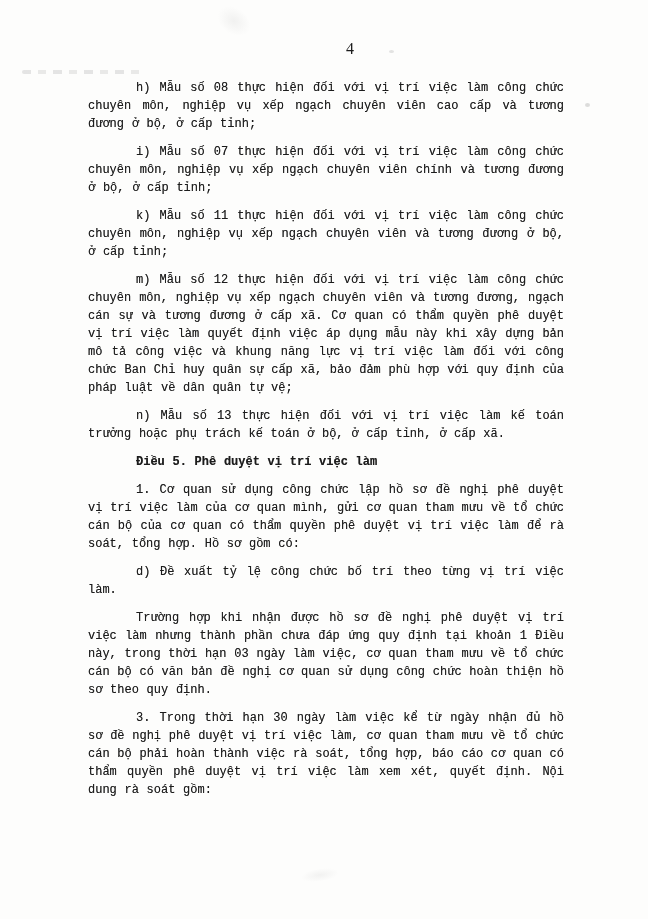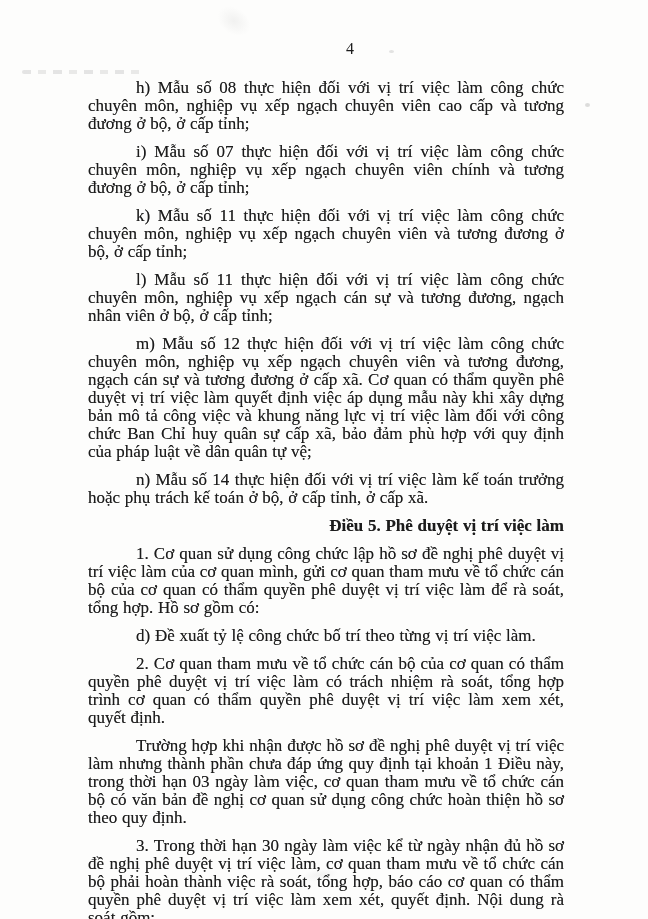--- a/index.html
+++ b/index.html
@@ -27,31 +27,32 @@
     font-size: 16px;
     line-height: 18px;
   }
   .content {
     position: absolute;
     top: 79px;
     left: 88px;
     width: 476px;
   }
   .content p {
-    font-size: 17px;
+    font-size: 12px;
     line-height: 18px;
     text-align: justify;
     text-indent: 48px;
     margin: 0 0 10px 0;
     text-shadow: 0 0 0.5px rgba(25,25,25,0.55);
     word-spacing: 0.5px;
+    font-family: Liberation Mono, monospace;
   }
   .content p.heading {
     font-weight: bold;
-    text-align: right;
+    text-align: left;
   }
   
   .artifact { position: absolute; pointer-events: none; }
   .dash-streak {
     top: 70px; left: 22px; width: 120px; height: 4px;
     background: repeating-linear-gradient(90deg,
       #dedede 0 9px, transparent 9px 16px, #e4e4e3 16px 24px, transparent 24px 31px);
     opacity: 0.8;
     border-radius: 2px;
   }
@@ -84,24 +85,22 @@
   <div class="artifact speck-pagenum"></div>
   <div class="artifact speck-line1"></div>
   <div class="artifact smudge-bottom"></div>
 
   <div class="page-number">4</div>
 
   <div class="content">
     <p>h) Mẫu số 08 thực hiện đối với vị trí việc làm công chức chuyên môn, nghiệp vụ xếp ngạch chuyên viên cao cấp và tương đương ở bộ, ở cấp tỉnh;</p>
     <p>i) Mẫu số 07 thực hiện đối với vị trí việc làm công chức chuyên môn, nghiệp vụ xếp ngạch chuyên viên chính và tương đương ở bộ, ở cấp tỉnh;</p>
     <p>k) Mẫu số 11 thực hiện đối với vị trí việc làm công chức chuyên môn, nghiệp vụ xếp ngạch chuyên viên và tương đương ở bộ, ở cấp tỉnh;</p>
-    <p>l) Mẫu số 11 thực hiện đối với vị trí việc làm công chức chuyên môn, nghiệp vụ xếp ngạch cán sự và tương đương, ngạch nhân viên ở bộ, ở cấp tỉnh;</p>
     <p>m) Mẫu số 12 thực hiện đối với vị trí việc làm công chức chuyên môn, nghiệp vụ xếp ngạch chuyên viên và tương đương, ngạch cán sự và tương đương ở cấp xã. Cơ quan có thẩm quyền phê duyệt vị trí việc làm quyết định việc áp dụng mẫu này khi xây dựng bản mô tả công việc và khung năng lực vị trí việc làm đối với công chức Ban Chỉ huy quân sự cấp xã, bảo đảm phù hợp với quy định của pháp luật về dân quân tự vệ;</p>
-    <p>n) Mẫu số 14 thực hiện đối với vị trí việc làm kế toán trưởng hoặc phụ trách kế toán ở bộ, ở cấp tỉnh, ở cấp xã.</p>
+    <p>n) Mẫu số 13 thực hiện đối với vị trí việc làm kế toán trưởng hoặc phụ trách kế toán ở bộ, ở cấp tỉnh, ở cấp xã.</p>
     <p class="heading">Điều 5. Phê duyệt vị trí việc làm</p>
     <p>1. Cơ quan sử dụng công chức lập hồ sơ đề nghị phê duyệt vị trí việc làm của cơ quan mình, gửi cơ quan tham mưu về tổ chức cán bộ của cơ quan có thẩm quyền phê duyệt vị trí việc làm để rà soát, tổng hợp. Hồ sơ gồm có:</p>
     <p>d) Đề xuất tỷ lệ công chức bố trí theo từng vị trí việc làm.</p>
-    <p>2. Cơ quan tham mưu về tổ chức cán bộ của cơ quan có thẩm quyền phê duyệt vị trí việc làm có trách nhiệm rà soát, tổng hợp trình cơ quan có thẩm quyền phê duyệt vị trí việc làm xem xét, quyết định.</p>
     <p>Trường hợp khi nhận được hồ sơ đề nghị phê duyệt vị trí việc làm nhưng thành phần chưa đáp ứng quy định tại khoản 1 Điều này, trong thời hạn 03 ngày làm việc, cơ quan tham mưu về tổ chức cán bộ có văn bản đề nghị cơ quan sử dụng công chức hoàn thiện hồ sơ theo quy định.</p>
     <p>3. Trong thời hạn 30 ngày làm việc kể từ ngày nhận đủ hồ sơ đề nghị phê duyệt vị trí việc làm, cơ quan tham mưu về tổ chức cán bộ phải hoàn thành việc rà soát, tổng hợp, báo cáo cơ quan có thẩm quyền phê duyệt vị trí việc làm xem xét, quyết định. Nội dung rà soát gồm:</p>
   </div>
 
 </div>
 
 </body></html>

